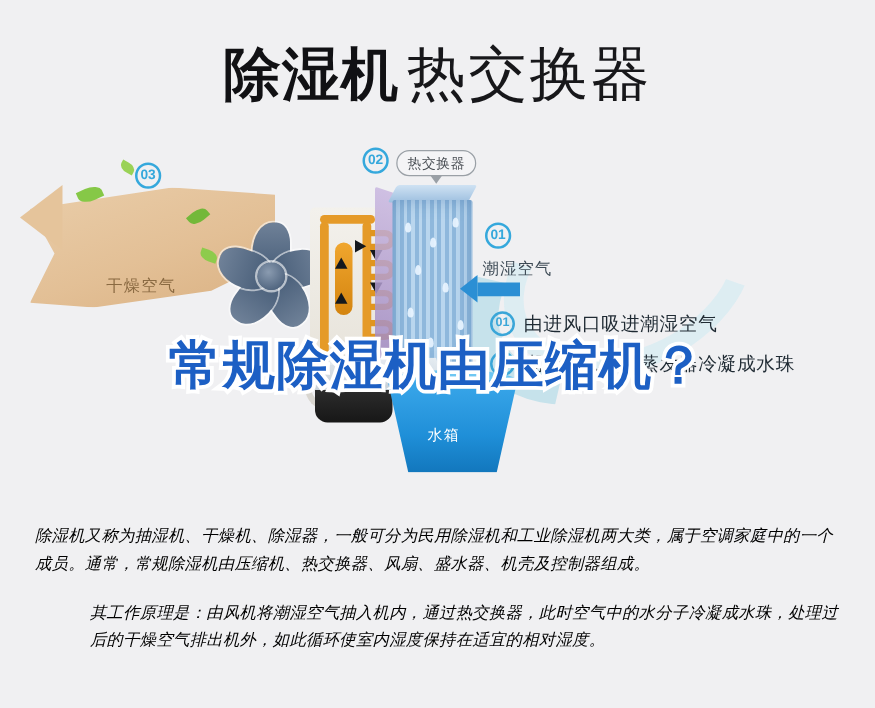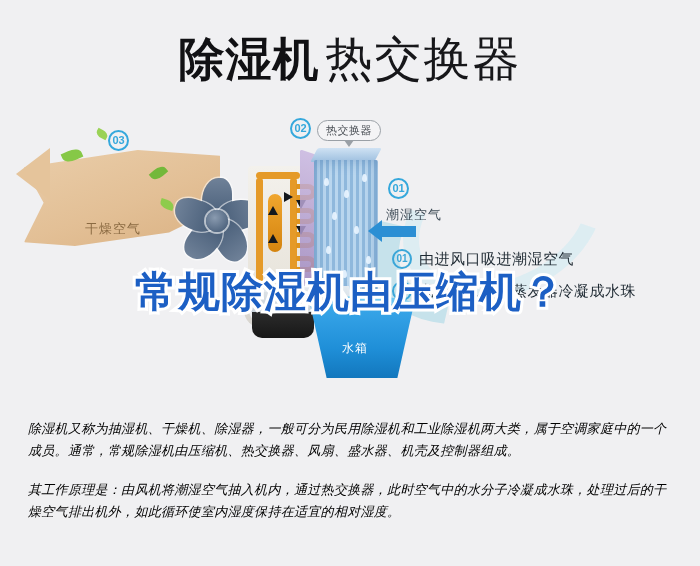--- a/index.html
+++ b/index.html
@@ -353,21 +353,21 @@
     left: 28px; top: 418px;
     width: 648px;
   }
   .para {
     font-size: 13px;
     line-height: 22px;
     color: #000000;
     letter-spacing: .3px;
     font-style: italic;
   }
-  .para + .para { margin-top: 17px; }
+  .para + .para { margin-top: 17px; margin-left: 44px; }
 </style>
 </head>
 <body>
 
 <div id="page">
 
   <div class="title-wrap">
     <span class="title-bold">除湿机</span><span class="title-light">热交换器</span>
   </div>
 

